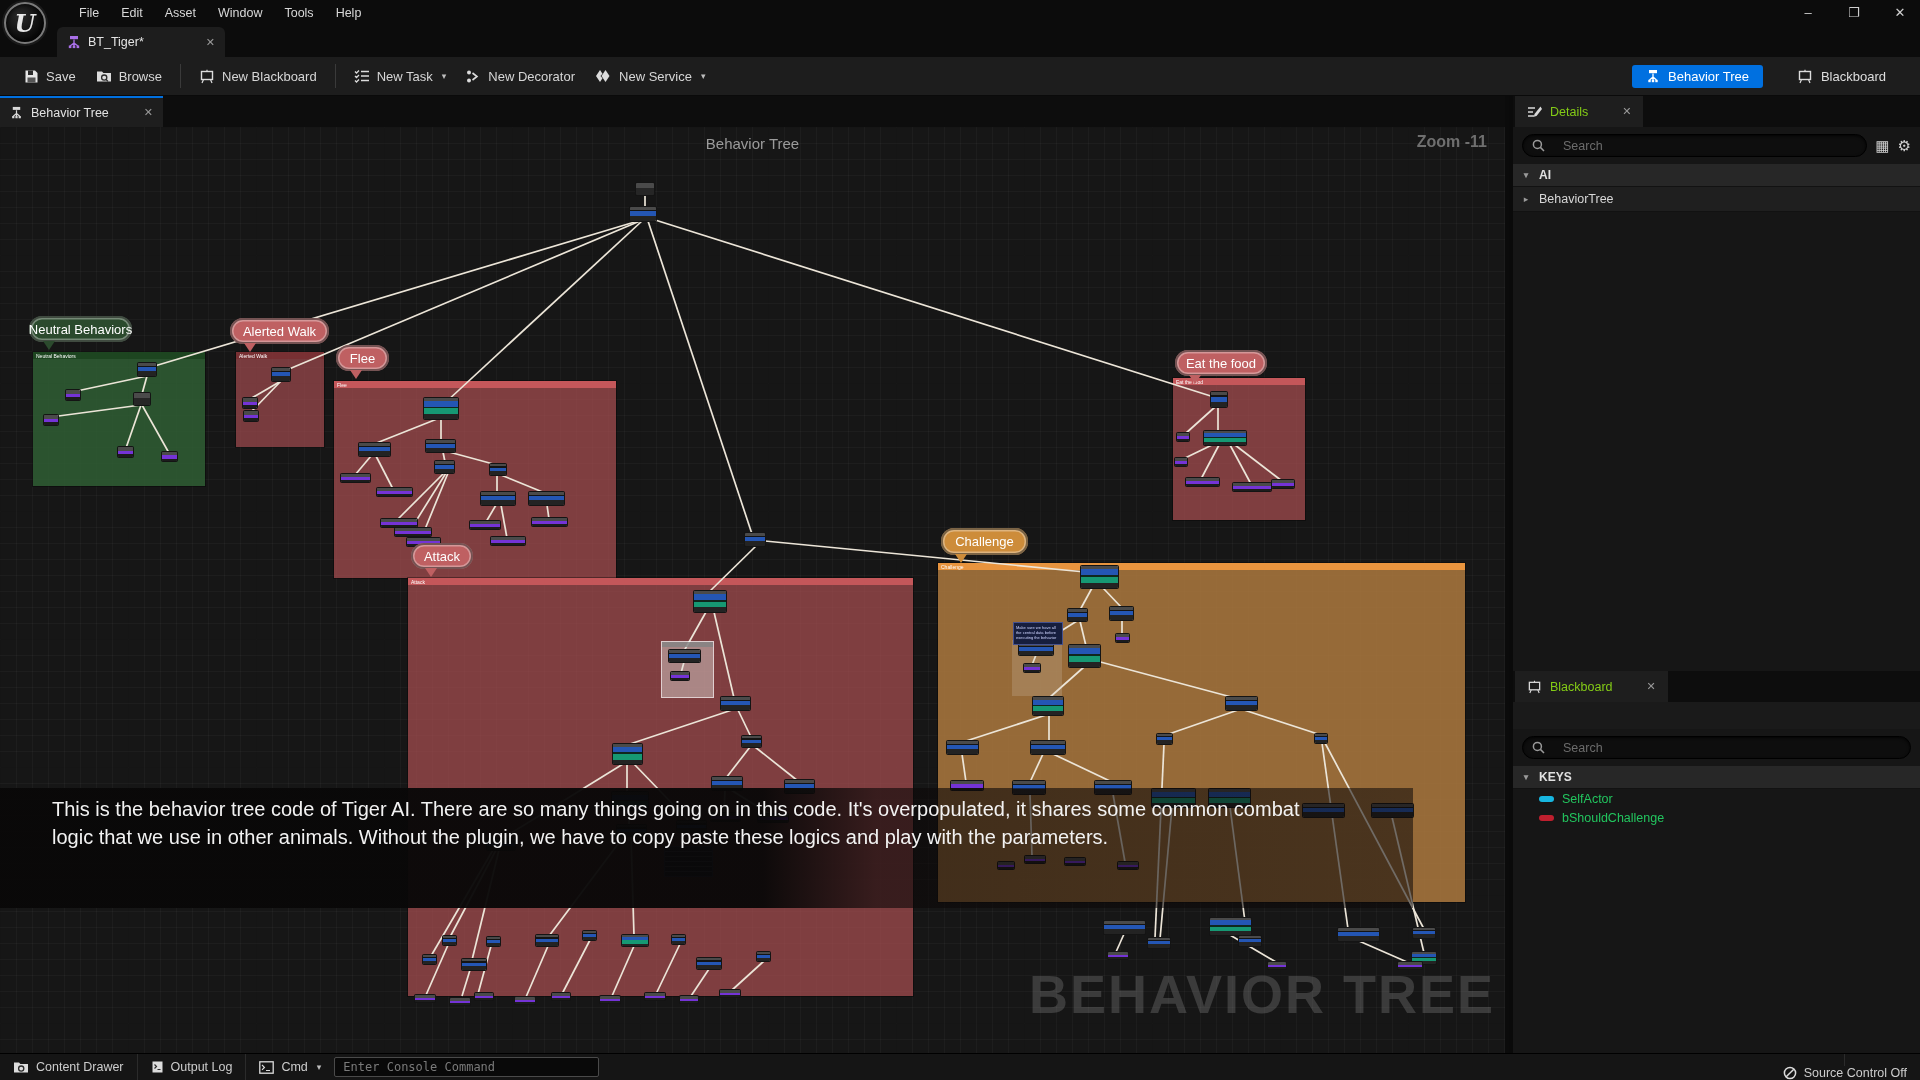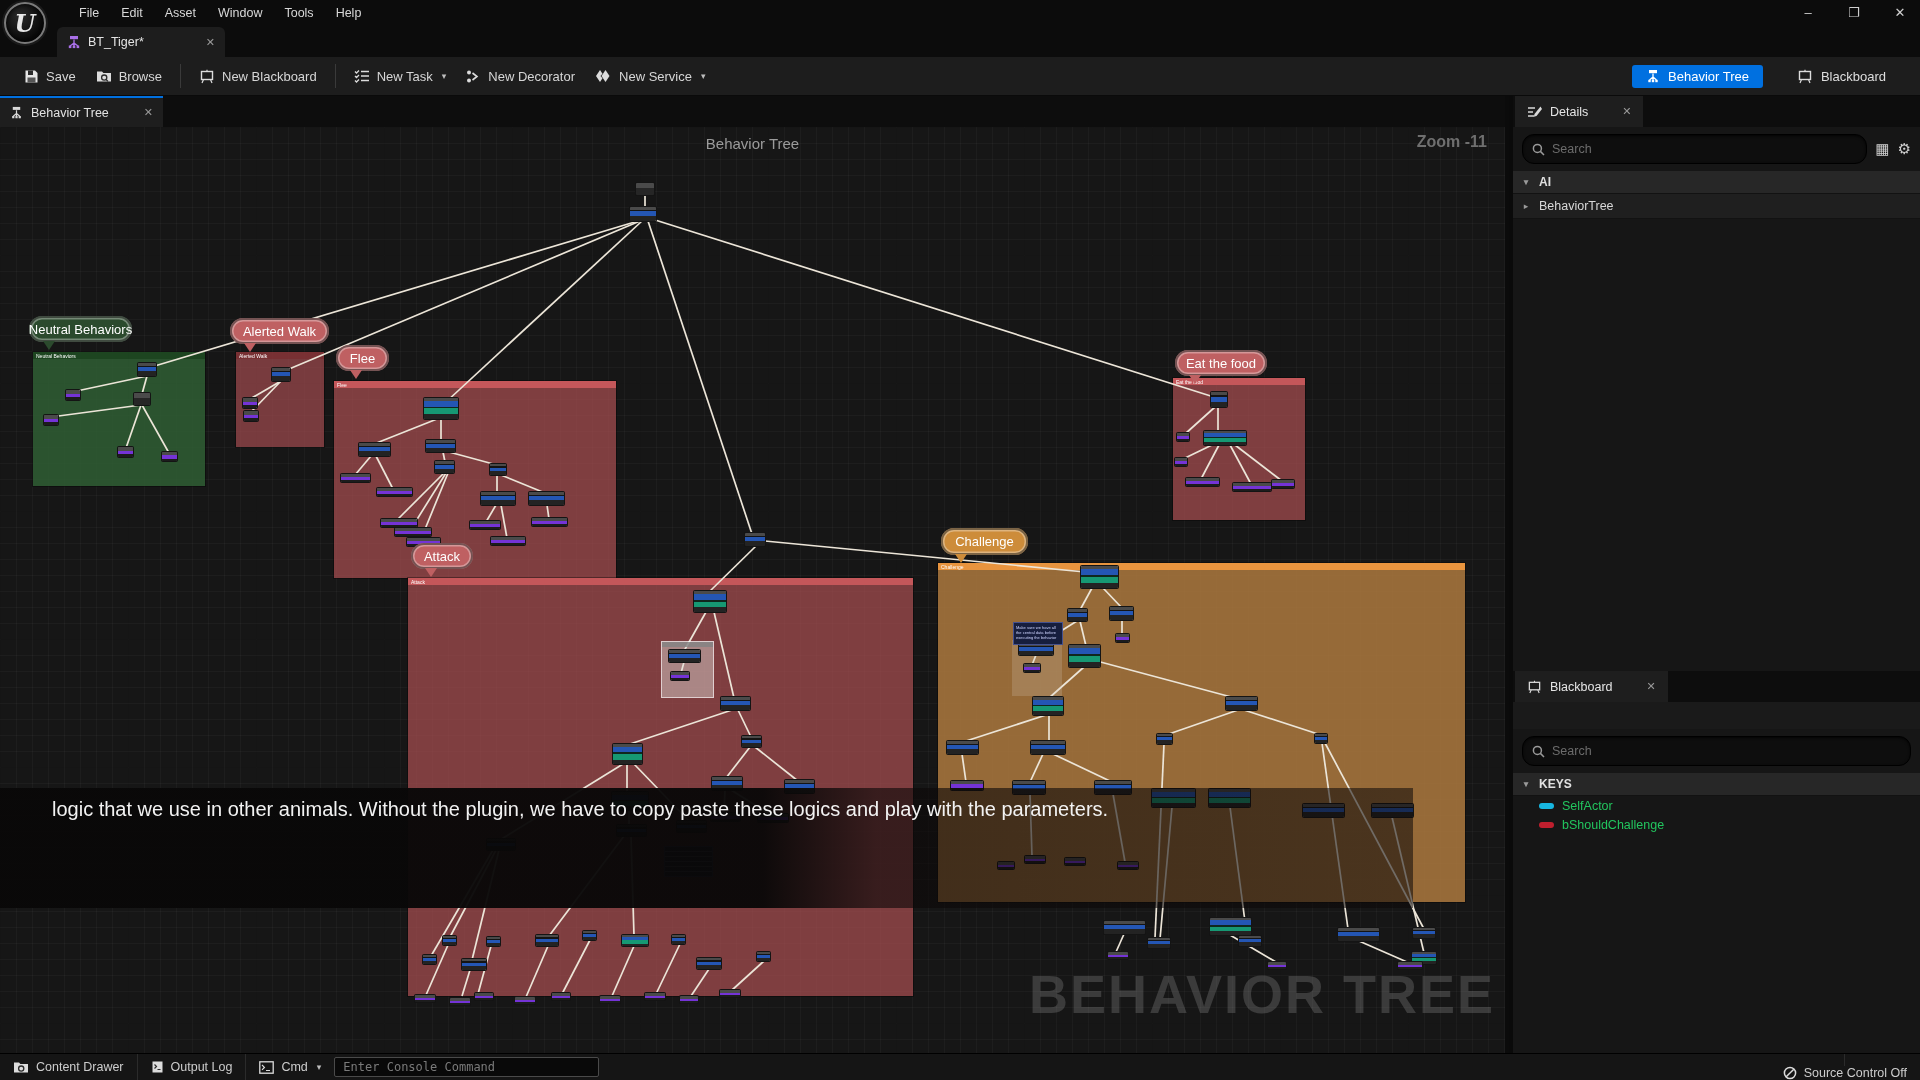--- a/index.html
+++ b/index.html
@@ -74,25 +74,25 @@
     background:linear-gradient(90deg, rgba(9,8,8,0.96) 0%, rgba(9,8,8,0.96) 54%, rgba(12,8,8,0.62) 62%, rgba(12,8,8,0.55) 100%);
     padding:8px 0 0 52px; }
   #overlay-title { font-size:35px; font-weight:800; color:#fff; letter-spacing:1px; line-height:38px; }
   .overlay-line { font-size:20px; color:#f2f2f2; line-height:27.5px; }
 
   
   #right-panel { position:absolute; left:1509px; top:96px; width:411px; height:957px; background:#161616; border-left:4px solid #0a0a0a; }
   .panel-tabs { position:relative; width:100%; height:31px; background:#0d0d0d; }
   .panel-tab { position:absolute; left:2px; top:0; height:31px; background:#1e1e1e;
     display:flex; align-items:center; gap:8px; padding:0 12px; }
-  .panel-tab .tab-label { font-size:12.5px; color:#e5e5e5; }
+  .panel-tab .tab-label { font-size:12.5px; color:#84cc16; }
   .panel-tab .x-btn { margin-left:26px; }
   .search-row { display:flex; align-items:center; gap:8px; padding:7px 9px; }
-  .search-box { flex:1; display:flex; align-items:center; gap:7px; background:#0e0e0e;
-    border:1px solid #000; border-radius:12px; height:23px; padding:14px 9px;
+  .search-box { flex:1; display:flex; align-items:center; gap:18px; background:#0e0e0e;
+    border:1px solid #000; border-radius:12px; height:23px; padding:7px 9px;
     box-shadow:inset 0 1px 3px rgba(0,0,0,0.8); }
   .search-box input { flex:1; background:transparent; border:none; outline:none;
     font-size:12.5px; color:#cfcfcf; font-family:"Liberation Sans",sans-serif; }
   .search-box input::placeholder { color:#6c6c6c; }
   .cat-row { display:flex; align-items:center; gap:8px; height:23px; background:#272727;
     border-bottom:1px solid #121212; padding:0 8px; font-size:12px; font-weight:bold; color:#e0e0e0; }
   .sub-row { display:flex; align-items:center; gap:8px; height:25px; background:#1f1f1f;
     border-bottom:1px solid #121212; padding:0 8px; font-size:12.5px; color:#d8d8d8; }
   .tri { font-size:9px; color:#9a9a9a; width:10px; text-align:center; }
   .key-row { display:flex; align-items:center; gap:8px; height:19px; padding:0 0 0 26px; font-size:12.5px; color:#22c55e; }
@@ -476,20 +476,21 @@
         <div class="gnode" style="left: 1204px; top: 304px; width: 42px; height: 14px; position: absolute; background: linear-gradient(rgb(74, 74, 74) 0px, rgb(74, 74, 74) 14%, rgb(36, 86, 180) 14%, rgb(36, 86, 180) 42%, rgb(16, 39, 30) 42%, rgb(16, 39, 30) 50%, rgb(22, 152, 115) 50%, rgb(22, 152, 115) 78%, rgb(35, 35, 35) 78%);"></div>
         <div class="gnode" style="left: 1177px; top: 306px; width: 12px; height: 8px; position: absolute; background: linear-gradient(rgb(74, 74, 74) 0px, rgb(74, 74, 74) 38%, rgb(116, 51, 214) 38%, rgb(116, 51, 214) 74%, rgb(28, 28, 28) 74%);"></div>
         <div class="gnode" style="left: 1175px; top: 331px; width: 12px; height: 8px; position: absolute; background: linear-gradient(rgb(74, 74, 74) 0px, rgb(74, 74, 74) 38%, rgb(116, 51, 214) 38%, rgb(116, 51, 214) 74%, rgb(28, 28, 28) 74%);"></div>
         <div class="gnode" style="left: 1186px; top: 351px; width: 33px; height: 8px; position: absolute; background: linear-gradient(rgb(74, 74, 74) 0px, rgb(74, 74, 74) 38%, rgb(116, 51, 214) 38%, rgb(116, 51, 214) 74%, rgb(28, 28, 28) 74%);"></div>
         <div class="gnode" style="left: 1233px; top: 356px; width: 38px; height: 8px; position: absolute; background: linear-gradient(rgb(74, 74, 74) 0px, rgb(74, 74, 74) 38%, rgb(116, 51, 214) 38%, rgb(116, 51, 214) 74%, rgb(28, 28, 28) 74%);"></div>
         <div class="gnode" style="left: 1272px; top: 353px; width: 22px; height: 8px; position: absolute; background: linear-gradient(rgb(74, 74, 74) 0px, rgb(74, 74, 74) 38%, rgb(116, 51, 214) 38%, rgb(116, 51, 214) 74%, rgb(28, 28, 28) 74%);"></div>
         <div class="gnote" style="left: 664px; top: 719px; width: 49px; height: 31px; position: absolute; background-image: repeating-linear-gradient(transparent 0px, transparent 4px, rgba(205, 213, 255, 0.5) 4px, rgba(205, 213, 255, 0.5) 5px);"></div>
         <div class="gnote" style="left: 1013px; top: 495px; width: 50px; height: 23px; position: absolute;">Make sure we have all the central data before executing the behavior</div>
       </div>
     <div id="text-overlay">
+      <div class="overlay-line">This is the behavior tree code of Tiger AI. There are so many things going on in this code. It's overpopulated, it shares some common combat</div>
       <div class="overlay-line">logic that we use in other animals. Without the plugin, we have to copy paste these logics and play with the parameters.</div>
     </div>
   </div>
 </div>
 
 <div id="right-panel">
   <div id="details-section">
     <div class="panel-tabs">
       <div class="panel-tab">
         <span class="icon">

